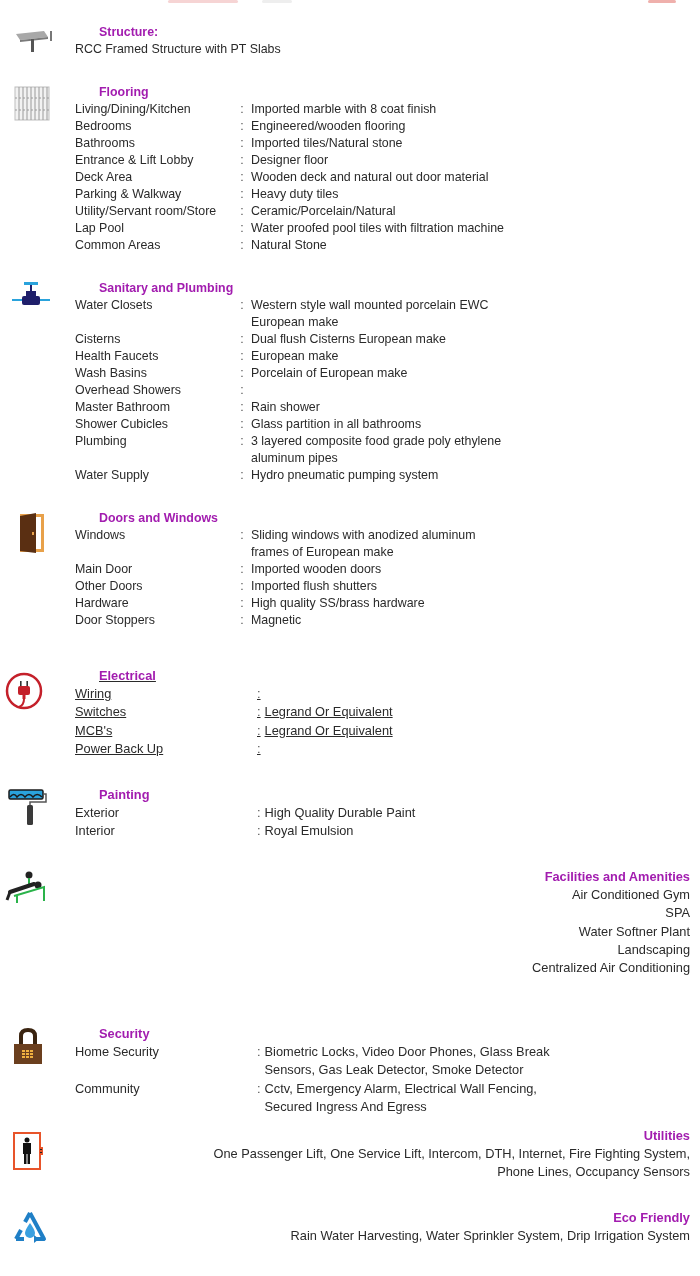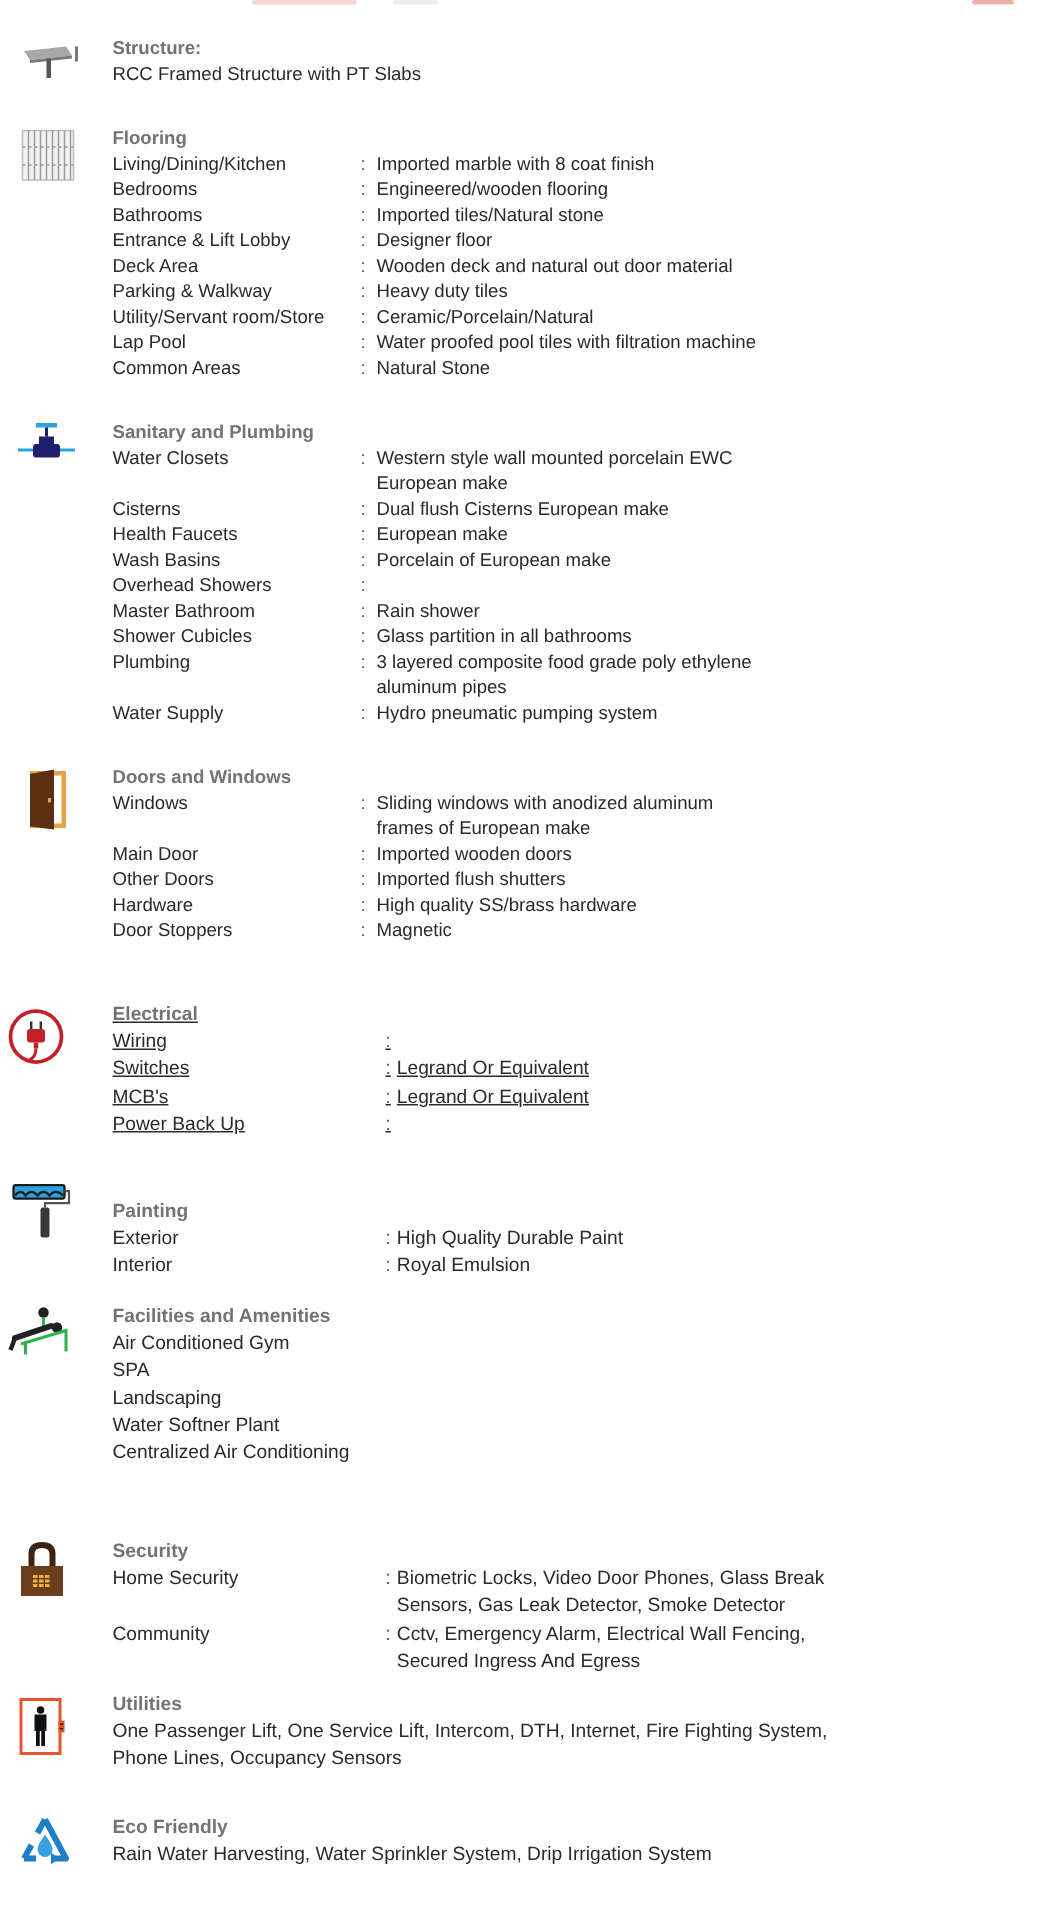--- a/index.html
+++ b/index.html
@@ -5,29 +5,29 @@
   html, body { margin: 0; padding: 0; background: #ffffff; }
   body {
     width: 700px; height: 1276px; position: relative; overflow: hidden;
     font-family: "Liberation Sans", sans-serif; color: #2a2a2a;
     font-size: 12.4px; line-height: 17px;
   }
   .topfade { position: absolute; top: 0; height: 3px; background: #f6d4d4; border-radius: 2px; }
   .section { position: absolute; left: 0; width: 700px; }
   .icon { position: absolute; left: 8px; width: 40px; height: 40px; }
   .content { position: absolute; left: 75px; right: 10px; }
-  .title { font-weight: bold; color: #737373; }
+  .title { font-weight: bold; color: #a21caf; margin-left: 24px; }
   .row { display: flex; }
   .lbl { width: 158px; flex: none; }
   .colon { width: 18px; flex: none; text-align: center; color: #555; }
   .val { flex: 1; }
   .row2 .lbl { width: 182px; }
   .row2 .colon { width: auto; padding-right: 4px; text-align: left; }
   .e { font-size: 12.8px; line-height: 18.2px; }
-  .plain div { white-space: nowrap; }
+  .plain div { white-space: nowrap; text-align: right; }
 </style>
 </head>
 <body>
 
 <div class="topfade" style="left:168px;width:70px;"></div>
 <div class="topfade" style="left:262px;width:30px;background:#eee;"></div>
 <div class="topfade" style="left:648px;width:28px;background:#efb0ac;"></div>
 
 <div class="section" style="top:24px;">
   <div class="icon" style="left:14px;top:4px;">
@@ -247,21 +247,21 @@
 
 <div class="section e" style="top:786px;">
   <div class="icon" style="left:8px;top:2px;">
     <svg width="40" height="40" viewBox="0 0 40 40">
       <rect x="1" y="2" width="34" height="9" rx="1.5" fill="#2aa3dc" stroke="#1a1a1a" stroke-width="1.5"></rect>
       <path d="M2,9 Q6,4 9,9 Q13,4 17,9 Q21,4 25,9 Q29,4 34,9" stroke="#1a1a1a" stroke-width="1.5" fill="none"></path>
       <path d="M35,6 L38,6 L38,14 L22,14 L22,17" stroke="#555" stroke-width="1.5" fill="none"></path>
       <rect x="19" y="17" width="6" height="20" rx="1.5" fill="#3a3a3a"></rect>
     </svg>
   </div>
-  <div class="content" style="top:12px;">
+  <div class="content" style="top:0;">
     <div class="title">Painting</div>
     <div class="row row2">
         <span class="lbl">Exterior</span>
         <span class="colon">:</span>
         <span class="val">High Quality Durable Paint</span>
       </div>
     <div class="row row2">
         <span class="lbl">Interior</span>
         <span class="colon">:</span>
         <span class="val">Royal Emulsion</span>
@@ -278,22 +278,22 @@
       <path d="M6,22 L30,14" stroke="#222" stroke-width="4" stroke-linecap="round"></path>
       <path d="M6,22 L3,30" stroke="#222" stroke-width="3"></path>
       <path d="M10,26 L40,17 L40,31" stroke="#2ab34a" stroke-width="2" fill="none"></path>
       <path d="M13,26 L13,33" stroke="#2ab34a" stroke-width="2"></path>
     </svg>
   </div>
   <div class="content plain" style="top:0;">
     <div class="title">Facilities and Amenities</div>
     <div>Air Conditioned Gym</div>
     <div>SPA</div>
+    <div>Water Softner Plant</div>
     <div>Landscaping</div>
-    <div>Water Softner Plant</div>
     <div>Centralized Air Conditioning</div>
   </div>
 </div>
 
 <div class="section e" style="top:1025px;">
   <div class="icon" style="left:12px;top:2px;">
     <svg width="34" height="40" viewBox="0 0 34 40">
       <path d="M9,18 L9,9 Q9,3 16,3 Q23,3 23,9 L23,18" stroke="#3a2410" stroke-width="4" fill="none"></path>
       <rect x="2" y="17" width="28" height="20" fill="#6b3f1e"></rect>
       <g fill="#f0b040">

